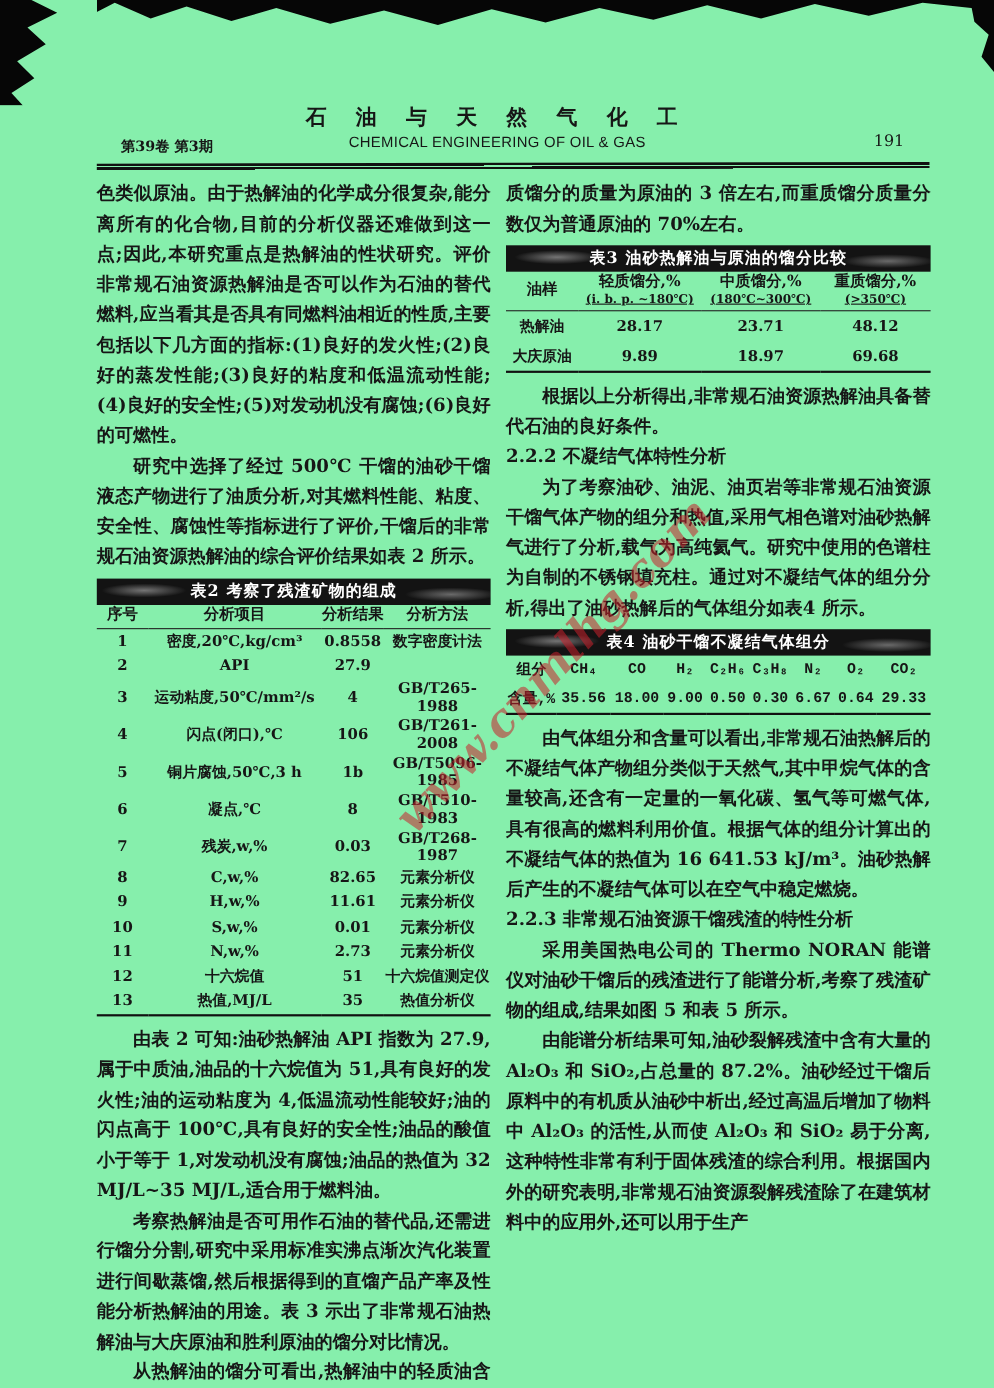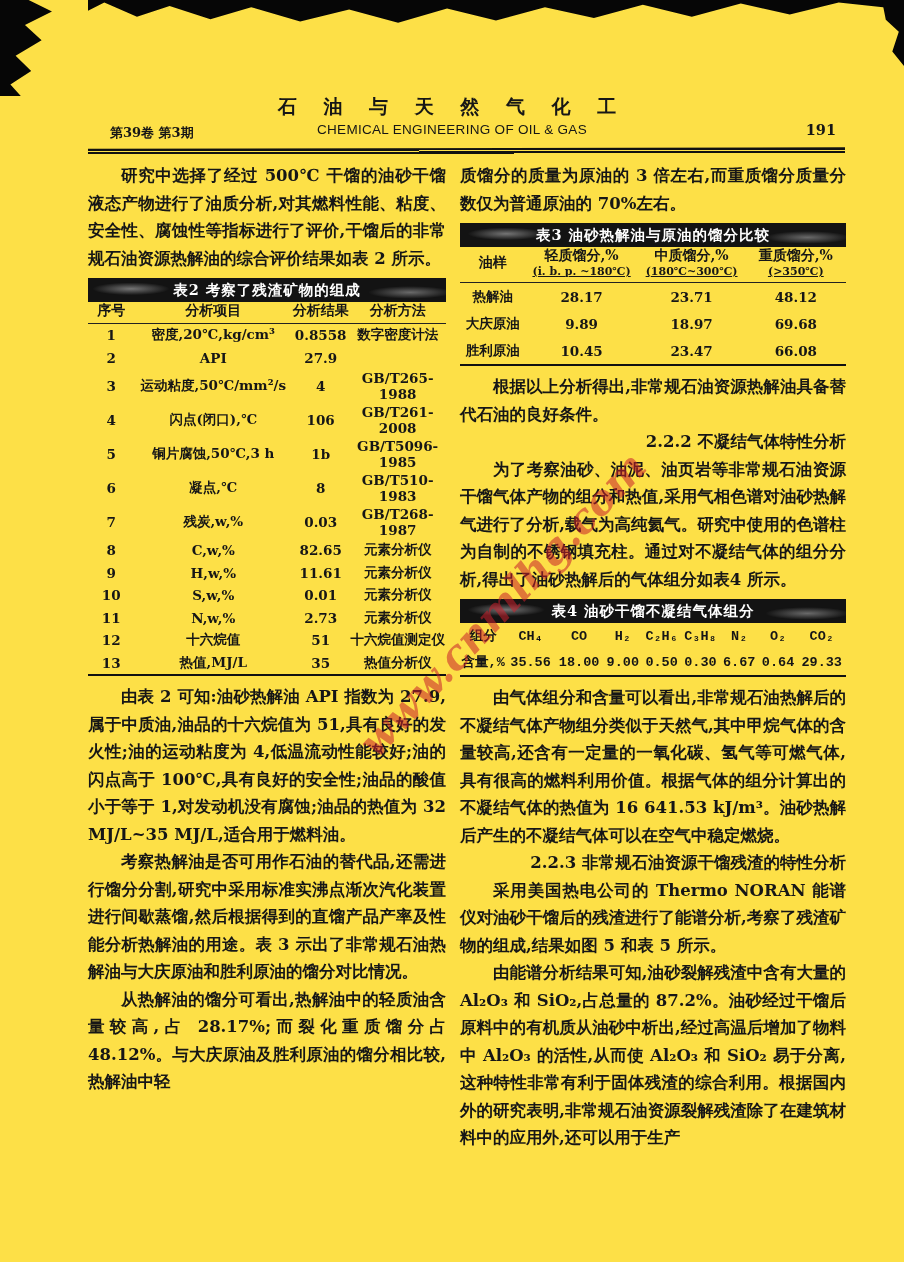--- a/index.html
+++ b/index.html
@@ -1,44 +1,44 @@
 <!DOCTYPE html>
 <html><head>
 <meta charset="utf-8">
 <style>
   html,body{margin:0;padding:0;}
   .page{
-    position:relative;width:904px;height:1262px;background:#fde047;overflow:hidden;
+    position:relative;width:904px;height:1262px;background:#86efac;overflow:hidden;
     font-family:"DejaVu Serif","DejaVu Sans",serif;color:#161616;
   }
   
   .art{position:absolute;background:#060606;}
   .art-top{left:88px;top:0;width:816px;height:24px;
     clip-path:polygon(0 45%,2% 10%,6% 70%,10% 25%,15% 80%,20% 30%,26% 90%,32% 40%,38% 95%,44% 35%,50% 85%,56% 30%,62% 75%,68% 20%,74% 70%,80% 15%,86% 60%,92% 10%,100% 40%,100% 0,0 0);}
   .art-left{left:0;top:0;width:52px;height:96px;
     clip-path:polygon(0 0,55% 0,100% 12%,48% 26%,80% 42%,30% 58%,60% 74%,20% 88%,40% 100%,0 100%);}
   .art-right{right:0;top:0;width:26px;height:66px;
     clip-path:polygon(15% 0,100% 0,100% 100%,55% 78%,80% 48%,30% 30%);}
   
   .journal-cn{position:absolute;left:0;top:94px;width:100%;text-align:center;
     font-size:19px;font-weight:700;letter-spacing:10px;}
   .journal-en{position:absolute;left:0;top:122px;width:100%;text-align:center;
     font-family:"Liberation Sans","DejaVu Sans",sans-serif;font-size:13.5px;font-weight:400;letter-spacing:.3px;}
   .issue{position:absolute;left:110px;top:124px;font-size:13px;font-weight:600;}
-  .pageno{position:absolute;right:68px;top:121px;font-size:14.5px;font-weight:700;}
+  .pageno{position:absolute;right:82px;top:121px;font-size:14.5px;font-weight:400;}
   .rule{position:absolute;left:88px;top:148px;width:757px;height:6px;
     background:linear-gradient(#111 0 2.4px,transparent 2.4px 3.4px,#111 3.4px 5.6px,transparent 5.6px);
     transform:rotate(-.12deg);}
   
   .col{position:absolute;top:162px;}
   .col-left{left:88px;width:358px;}
   .col-right{left:460px;width:386px;}
   p{margin:0;font-size:16.5px;line-height:27.5px;text-align:justify;font-weight:600;}
   .indent{text-indent:33px;}
-  .sect{text-align:right;}
+  .sect{text-align:left;}
   .sect .num{font-weight:600;}
   .sect .ttl{font-weight:800;}
   
   .tbar{background:#131313;color:#fff;font-size:14.5px;font-weight:600;text-align:center;
     height:24px;line-height:24px;letter-spacing:1px;margin-top:6px;position:relative;
     background-image:radial-gradient(ellipse 55px 9px at 12% 45%,rgba(235,235,235,.45),transparent 70%),
                      radial-gradient(ellipse 60px 9px at 90% 60%,rgba(235,235,235,.4),transparent 70%);}
   table{width:100%;border-collapse:collapse;font-size:13.5px;font-weight:600;
     border-bottom:2.4px solid #111;margin-bottom:7px;}
   th{border-bottom:1.2px solid #222;padding:0 0 3px;font-size:14px;font-weight:700;text-align:center;}
@@ -61,20 +61,21 @@
   <div class="art art-left"></div>
   <div class="art art-right"></div>
 
   <div class="journal-cn">石 油 与 天 然 气 化 工</div>
   <div class="journal-en">CHEMICAL ENGINEERING OF OIL &amp; GAS</div>
   <div class="issue">第39卷  第3期</div>
   <div class="pageno">191</div>
   <div class="rule"></div>
 
   <div class="col col-left">
+    <p>色类似原油。由于热解油的化学成分很复杂,能分离所有的化合物,目前的分析仪器还难做到这一点;因此,本研究重点是热解油的性状研究。评价非常规石油资源热解油是否可以作为石油的替代燃料,应当看其是否具有同燃料油相近的性质,主要包括以下几方面的指标:(1)良好的发火性;(2)良好的蒸发性能;(3)良好的粘度和低温流动性能;(4)良好的安全性;(5)对发动机没有腐蚀;(6)良好的可燃性。</p>
     <p class="indent">研究中选择了经过 500℃ 干馏的油砂干馏液态产物进行了油质分析,对其燃料性能、粘度、安全性、腐蚀性等指标进行了评价,干馏后的非常规石油资源热解油的综合评价结果如表 2 所示。</p>
 
     <div>
       <div class="tbar">表2  考察了残渣矿物的组成</div>
       <table class="t2">
         <thead>
           <tr>
             <th style="width:13%">序号</th>
             <th style="width:44%">分析项目</th>
             <th style="width:16%">分析结果</th>
@@ -188,26 +189,20 @@
               <td>热解油</td>
               <td>28.17</td>
               <td>23.71</td>
               <td>48.12</td>
             </tr>
           <tr>
               <td>大庆原油</td>
               <td>9.89</td>
               <td>18.97</td>
               <td>69.68</td>
-            </tr>
-          <tr>
-              <td>胜利原油</td>
-              <td>10.45</td>
-              <td>23.47</td>
-              <td>66.08</td>
             </tr>
         </tbody>
       </table>
     </div>
 
     <p class="indent">根据以上分析得出,非常规石油资源热解油具备替代石油的良好条件。</p>
     <p class="sect"><span class="num">2.2.2</span>&nbsp;<span class="ttl">不凝结气体特性分析</span></p>
     <p class="indent">为了考察油砂、油泥、油页岩等非常规石油资源干馏气体产物的组分和热值,采用气相色谱对油砂热解气进行了分析,载气为高纯氦气。研究中使用的色谱柱为自制的不锈钢填充柱。通过对不凝结气体的组分分析,得出了油砂热解后的气体组分如表4 所示。</p>
 
     <div>

